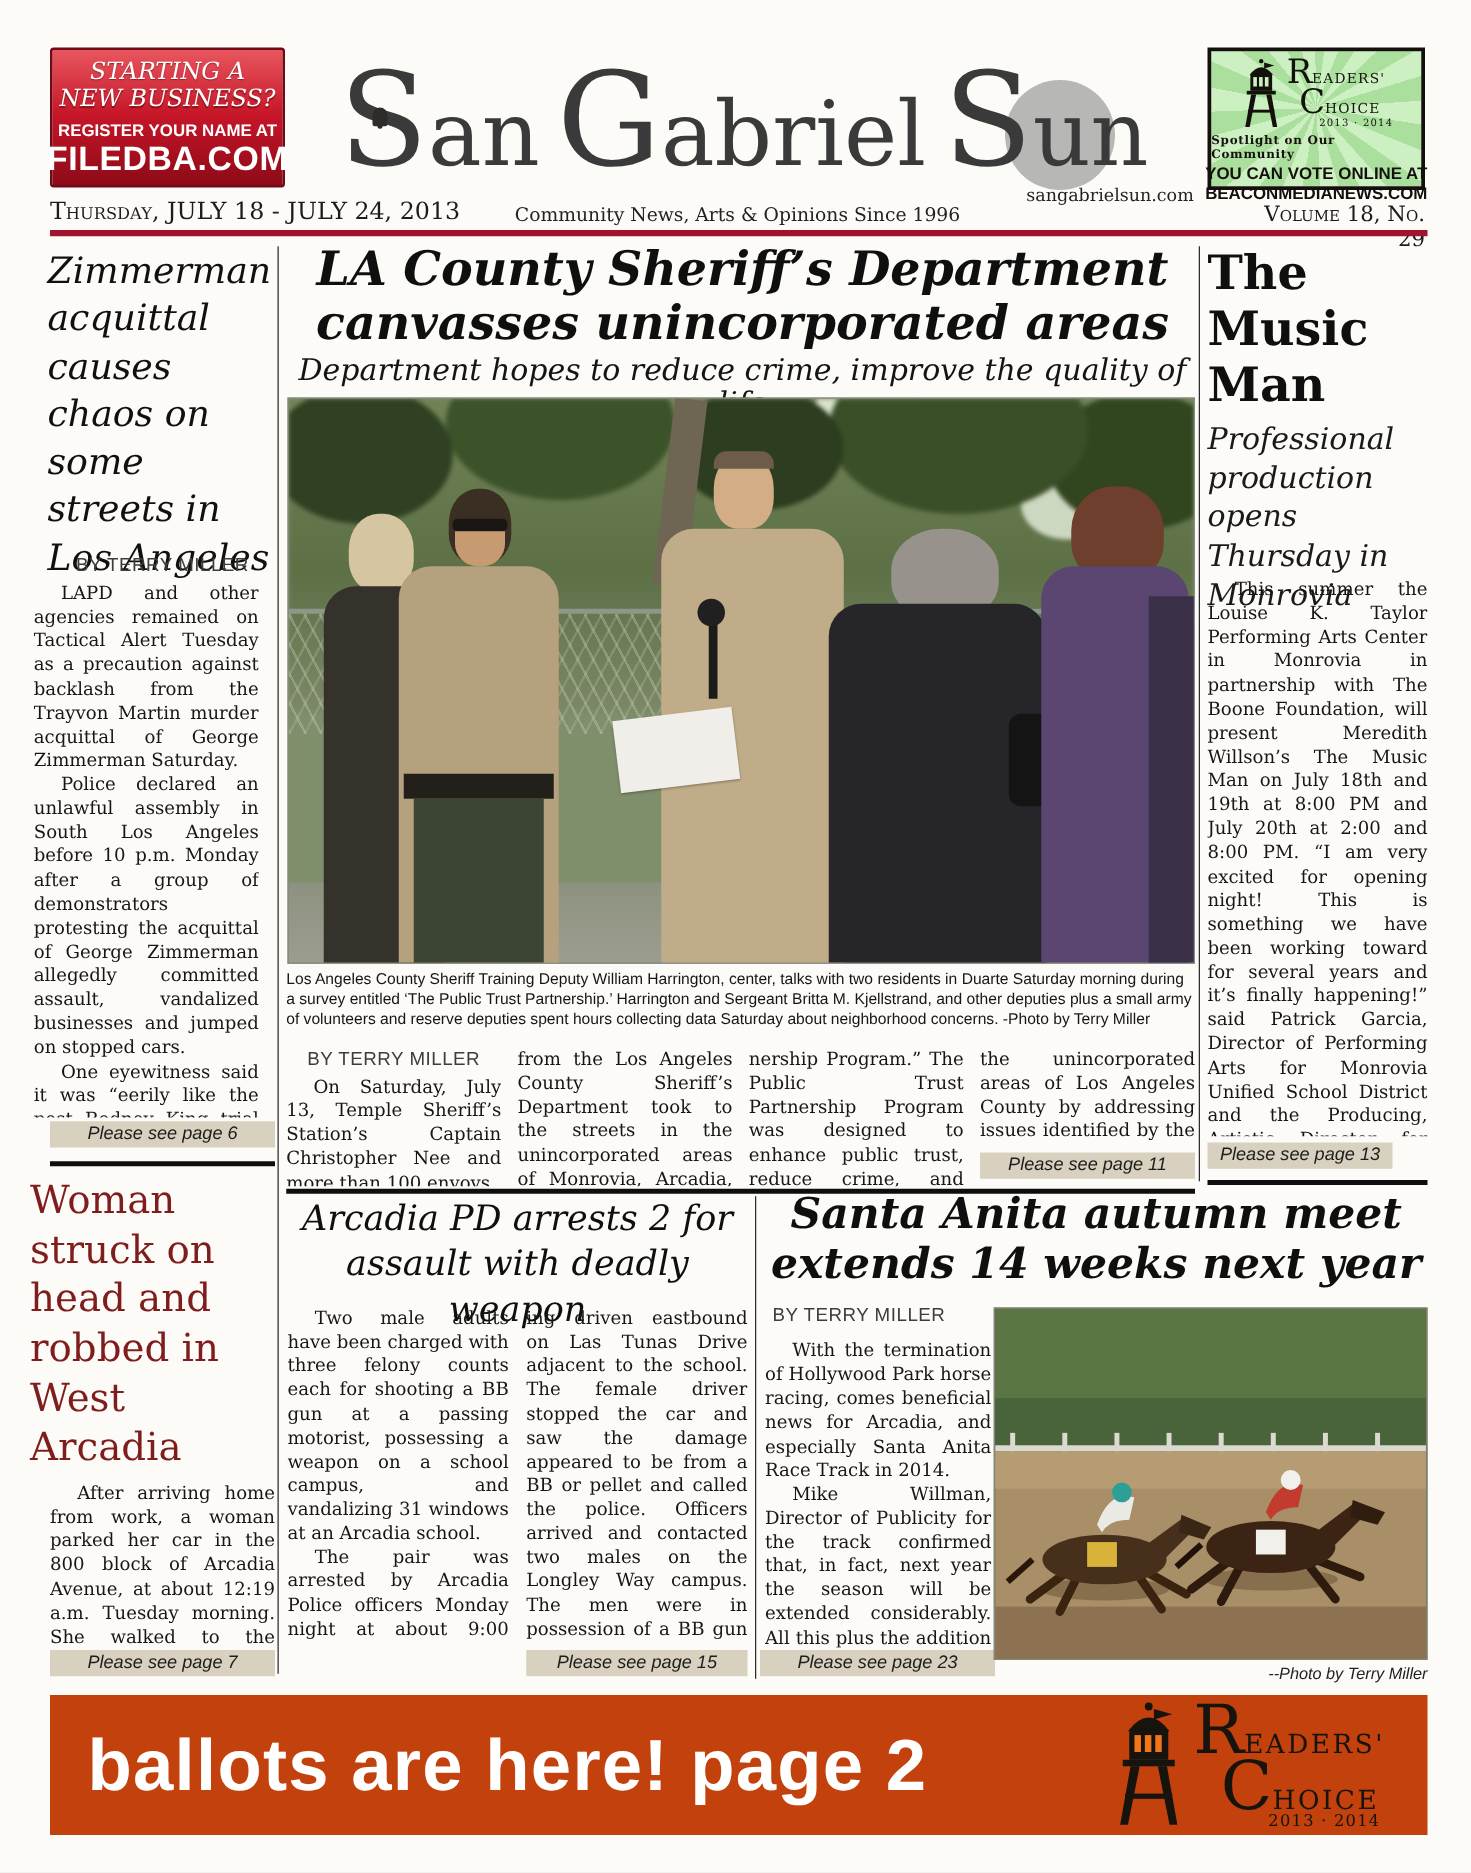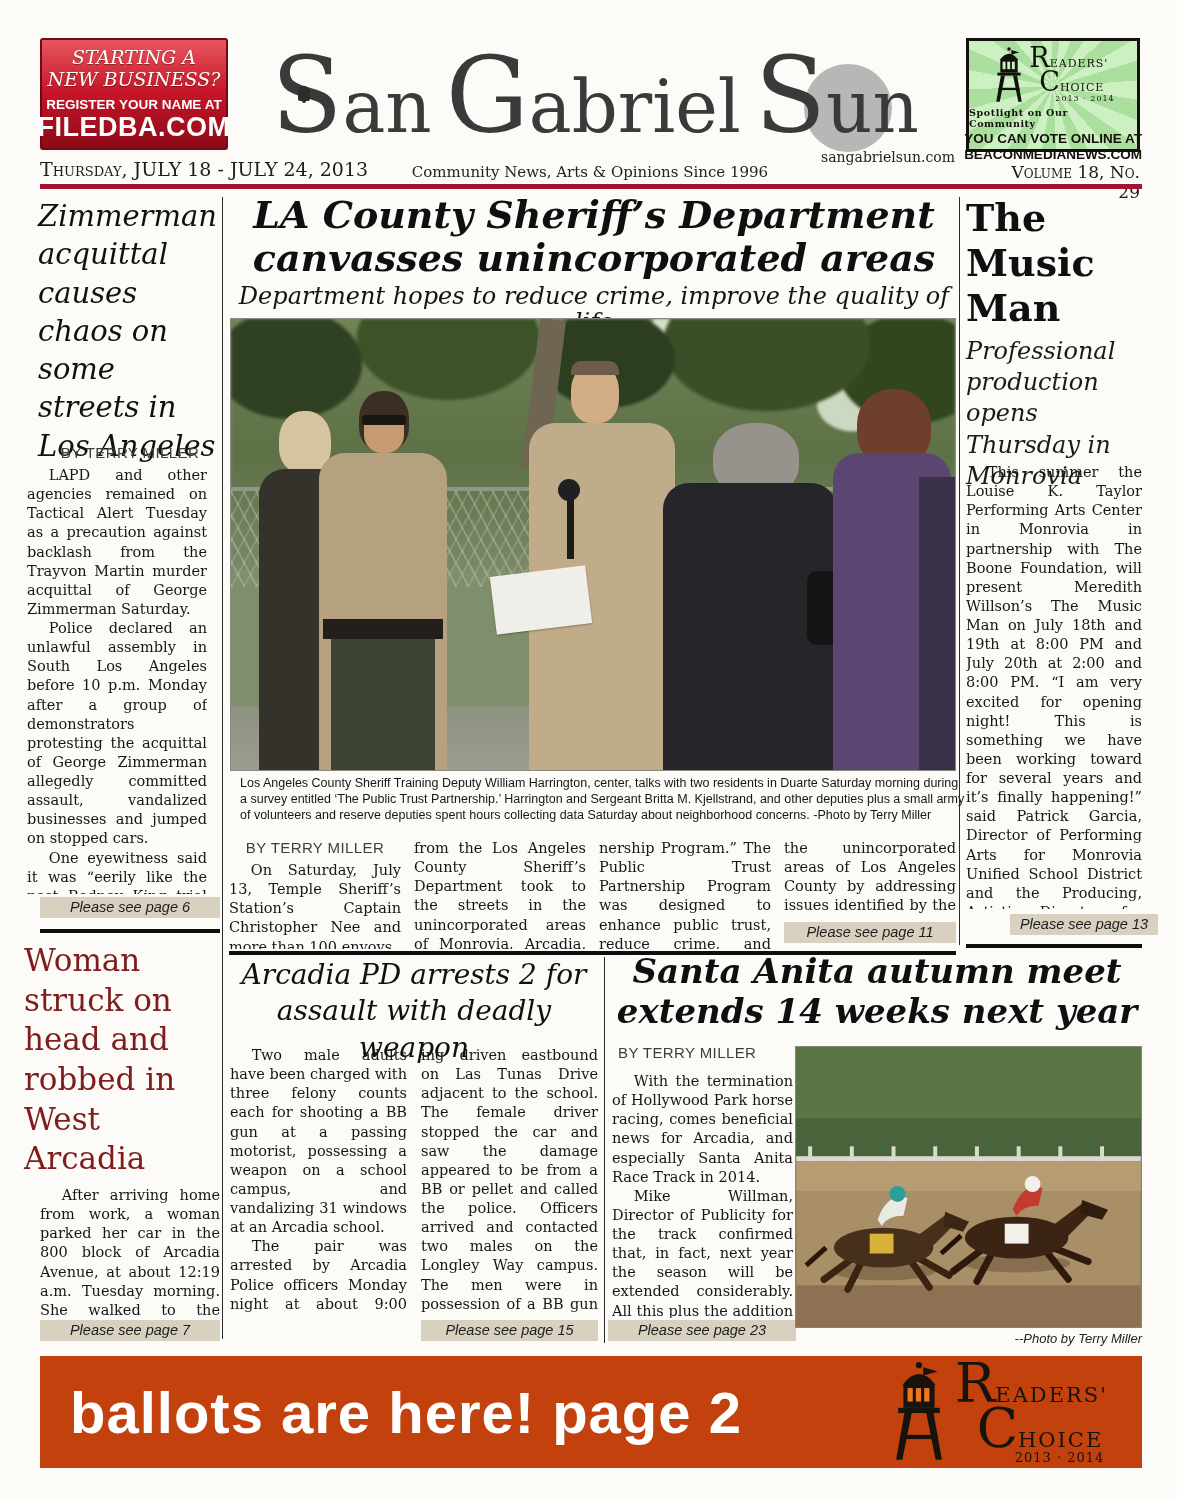--- a/index.html
+++ b/index.html
@@ -62,35 +62,35 @@
   #div-left{left:222px;top:197px;height:1142px;}
 
   
   #sher-hl{position:absolute;left:232px;top:194px;width:724px;text-align:center;
            font:bold italic 38px/1.13 "DejaVu Serif",serif;color:#0f0f0f;}
   #sher-sub{position:absolute;left:232px;top:283px;width:724px;text-align:center;
             font:italic 24px/1.1 "DejaVu Serif",serif;color:#141414;}
   #photo-main{position:absolute;left:230px;top:318px;width:726px;height:453px;overflow:hidden;
               border:1px solid #8a8a84;box-sizing:border-box;background:#7f8e6b;}
   #photo-caption{position:absolute;left:229px;top:775px;width:728px;
-                 font:12.5px/1.28 "Liberation Sans",sans-serif;color:#161616;text-align:left;margin-left:11px;}
+                 font:12.5px/1.28 "Liberation Sans",sans-serif;color:#161616;text-align:left;}
   #sher-cols{position:absolute;left:229px;top:839px;width:727px;display:flex;gap:13px;}
   .sher-col{width:172px;height:110px;overflow:hidden;}
   .sher-col.last{height:auto;overflow:visible;}
   #sher-jump{margin-top:7px;}
   #center-rule{left:229px;top:951px;width:727px;}
   #div-center{left:959px;top:197px;height:748px;}
 
   
   #mm-title{position:absolute;left:966px;top:196px;width:176px;
             font:bold 38px/1.18 "DejaVu Serif",serif;color:#0f0f0f;}
   #mm-sub{position:absolute;left:966px;top:336px;width:178px;
           font:italic 24px/1.3 "DejaVu Serif",serif;}
   #mm-body{position:absolute;left:966px;top:463px;width:176px;height:446px;overflow:hidden;}
-  #mm-jump{position:absolute;left:966px;top:914px;width:148px;margin-left:44px;}
+  #mm-jump{position:absolute;left:966px;top:914px;width:148px;}
   #right-rule{left:966px;top:944px;width:176px;}
 
   
   #woman-hl{position:absolute;left:24px;top:941px;width:182px;font:31px/1.28 "DejaVu Serif",serif;color:#7f1d1d;}
   #woman-body{position:absolute;left:40px;top:1186px;width:180px;height:130px;overflow:hidden;}
   #woman-jump{position:absolute;left:40px;top:1320px;width:180px;}
 
   
   #apd-hl{position:absolute;left:230px;top:957px;width:368px;text-align:center;
           font:italic 28px/1.3 "DejaVu Serif",serif;color:#0f0f0f;}

